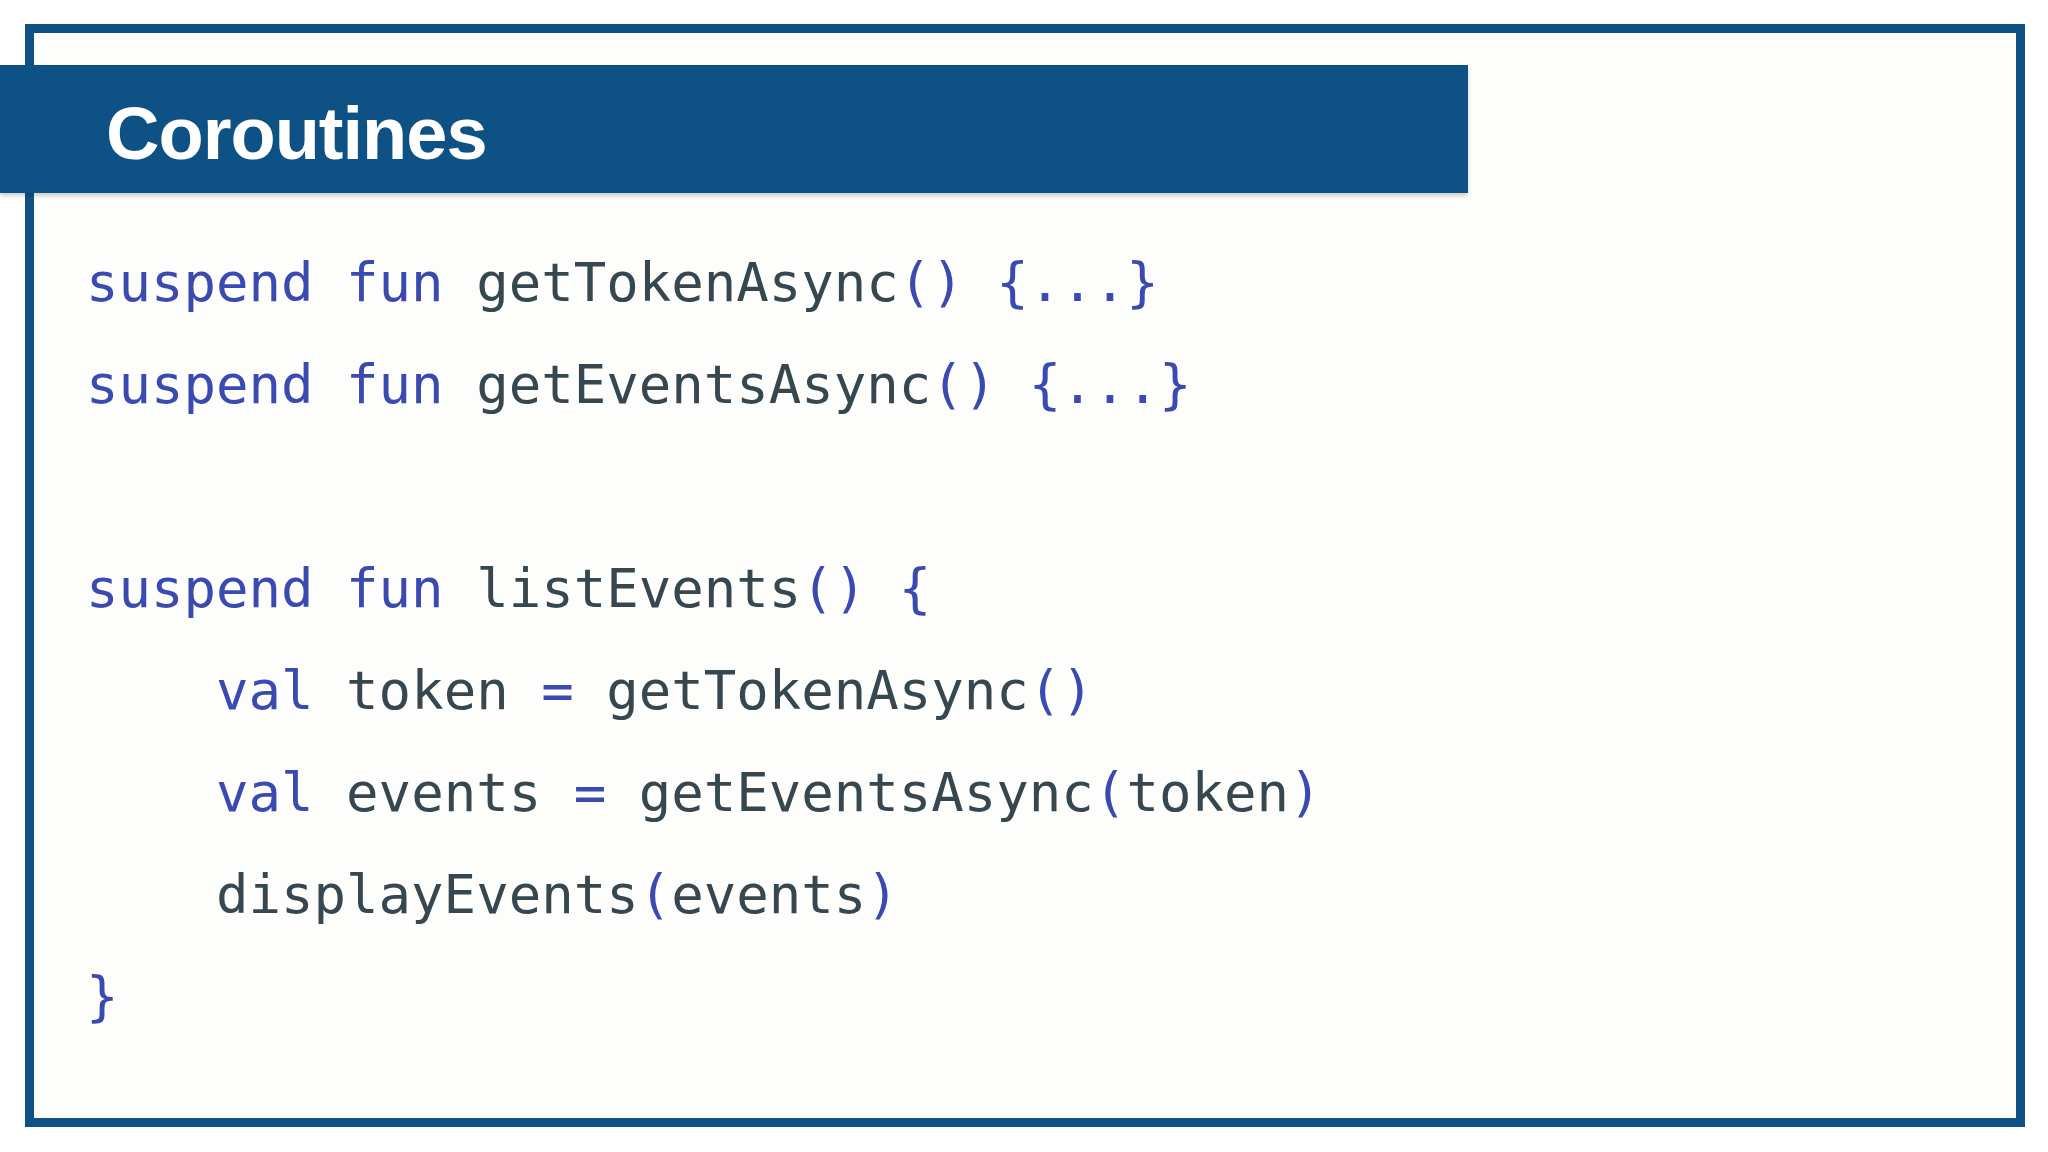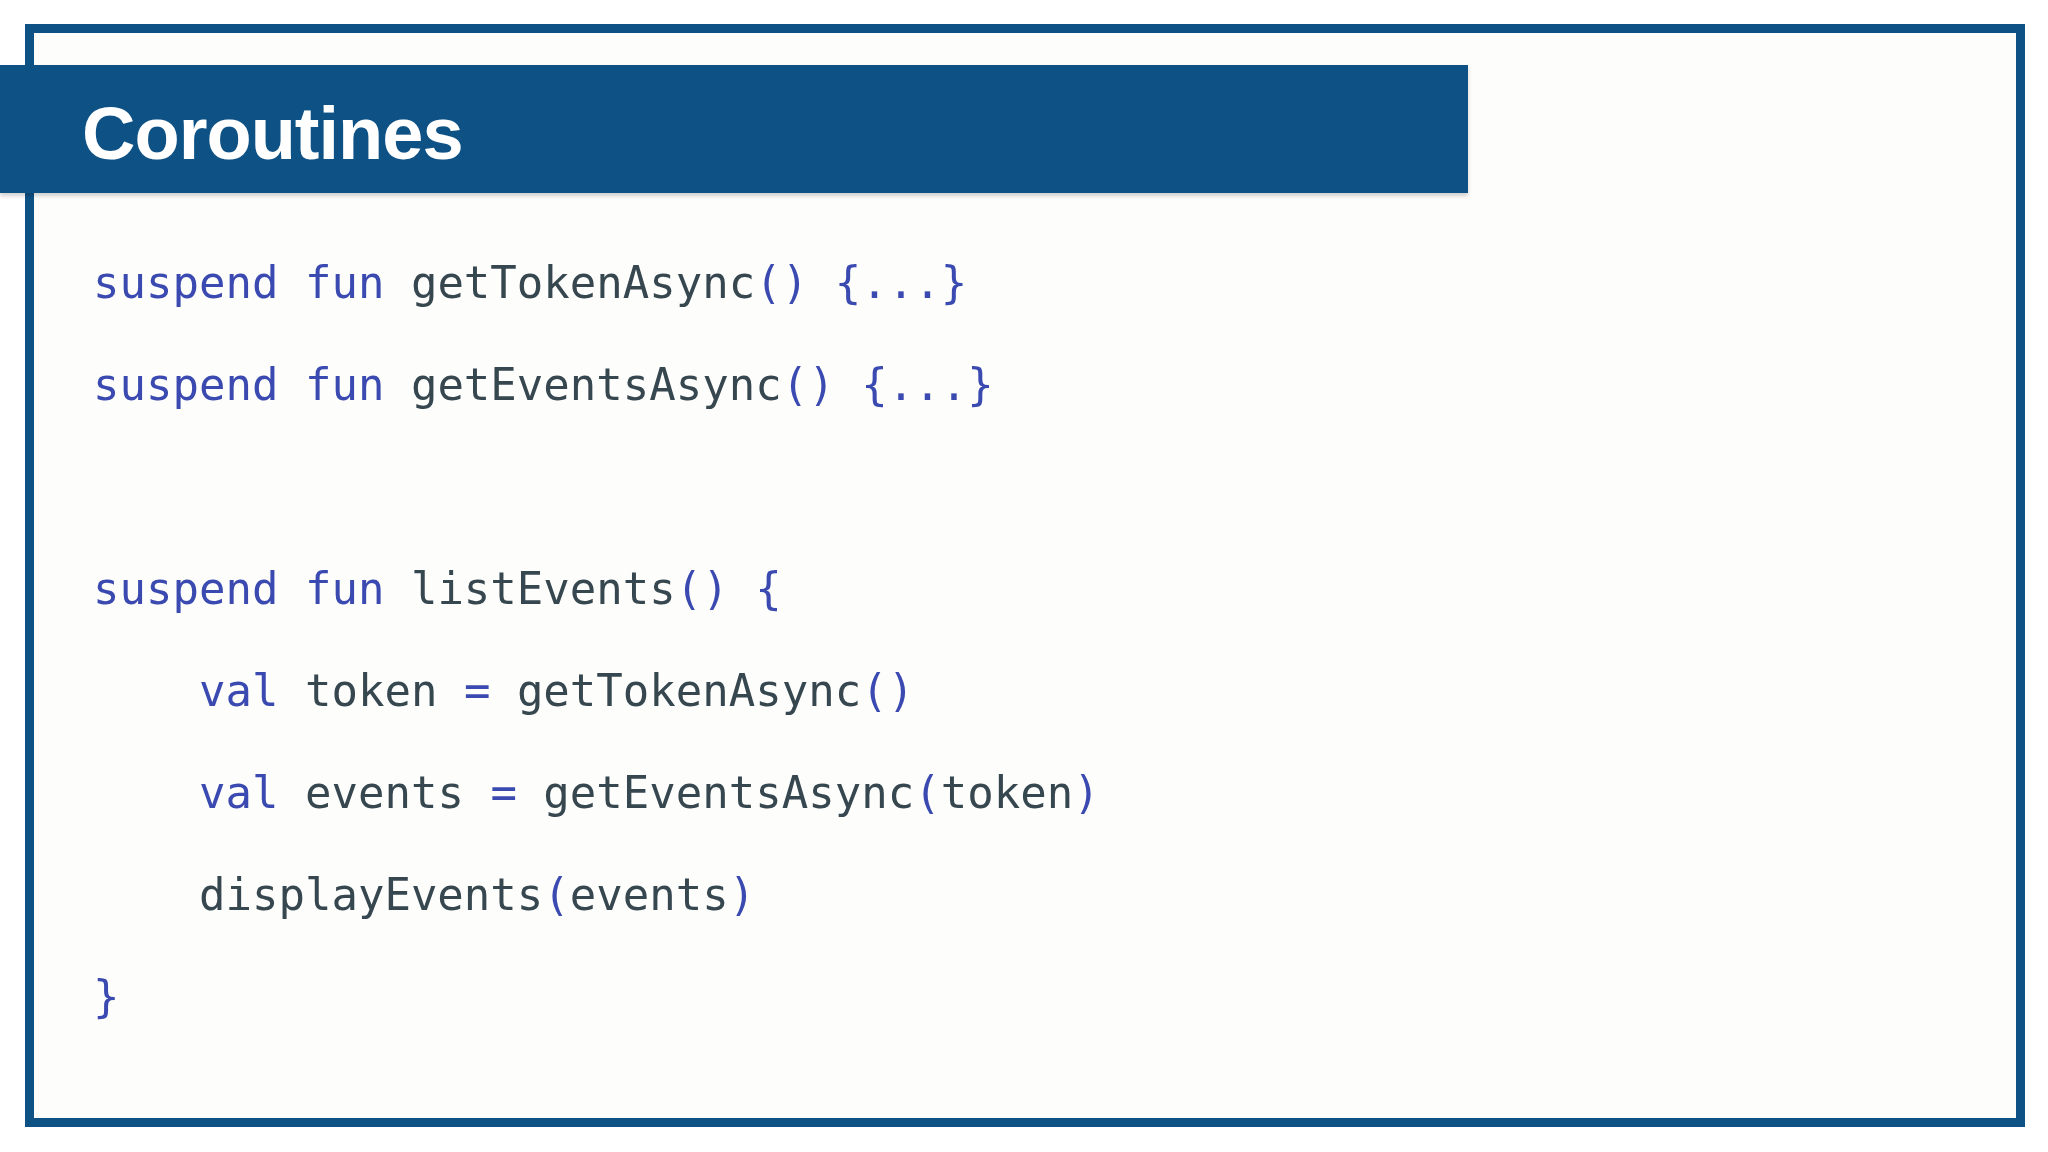--- a/index.html
+++ b/index.html
@@ -36,42 +36,42 @@
   }
   .title-bar {
     position: absolute;
     left: 0;
     top: 65px;
     width: 1468px;
     height: 128px;
     background: var(--blue);
     display: flex;
     align-items: center;
-    padding-left: 82px;
+    padding-left: 106px;
     padding-top: 10px;
     z-index: 3;
     box-shadow: 0 3px 4px rgba(0,0,0,0.18);
   }
   .title-bar h1 {
     margin: 0;
     font-family: "Liberation Sans", sans-serif;
     font-weight: 700;
     font-size: 74px;
     letter-spacing: -1px;
     color: var(--title-color);
     line-height: 1;
   }
   .code-block {
     position: absolute;
-    left: 93px;
+    left: 86px;
     top: 232px;
     margin: 0;
     z-index: 2;
     font-family: "DejaVu Sans Mono", "Liberation Mono", monospace;
-    font-size: 44px;
+    font-size: 54px;
     line-height: 102px;
     white-space: pre;
     color: var(--id);
   }
   .tok-kw { color: var(--kw); }
   .tok-id { color: var(--id); }
 </style>
 </head>
 <body>
 

